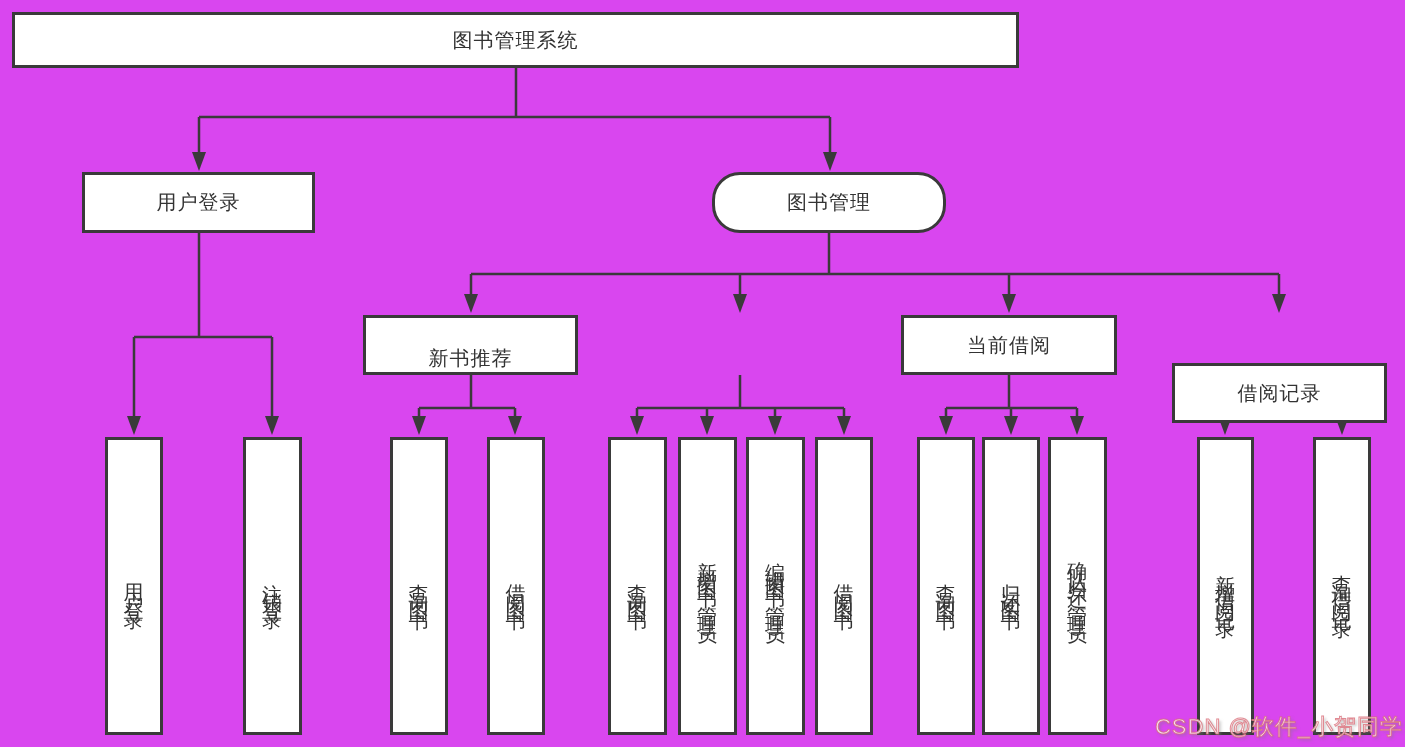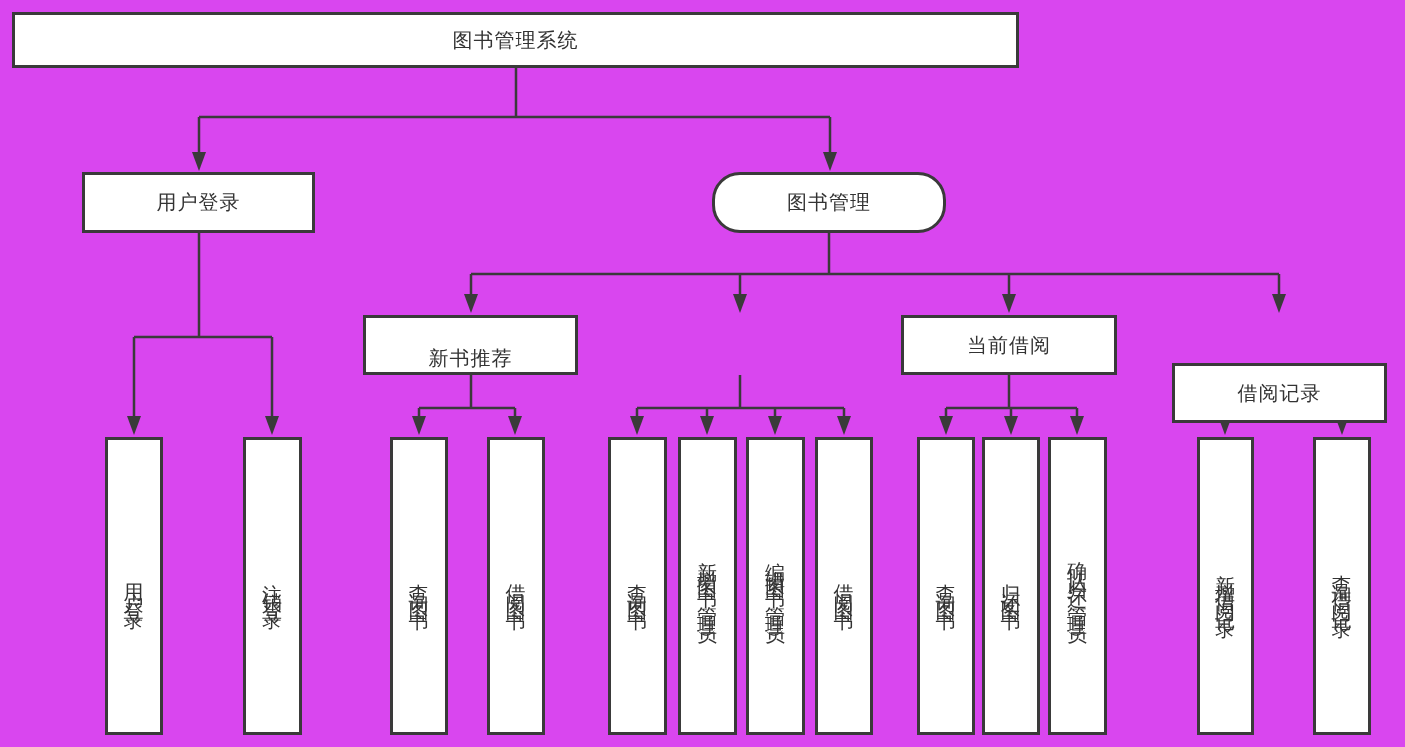--- a/index.html
+++ b/index.html
@@ -151,14 +151,15 @@
     <span class="vtext">确认归还（管理员）</span>
   </div>
 
   <div class="node node-v" style="left:1197px; top:437px; width:57px; height:298px;">
     <span class="vtext">新增借阅记录</span>
   </div>
   <div class="node node-v" style="left:1313px; top:437px; width:58px; height:298px;">
     <span class="vtext">查询借阅记录</span>
   </div>
 
+  <div id="watermark">CSDN @软件_小贺同学</div>
 
 </div>
 
 </body></html>

